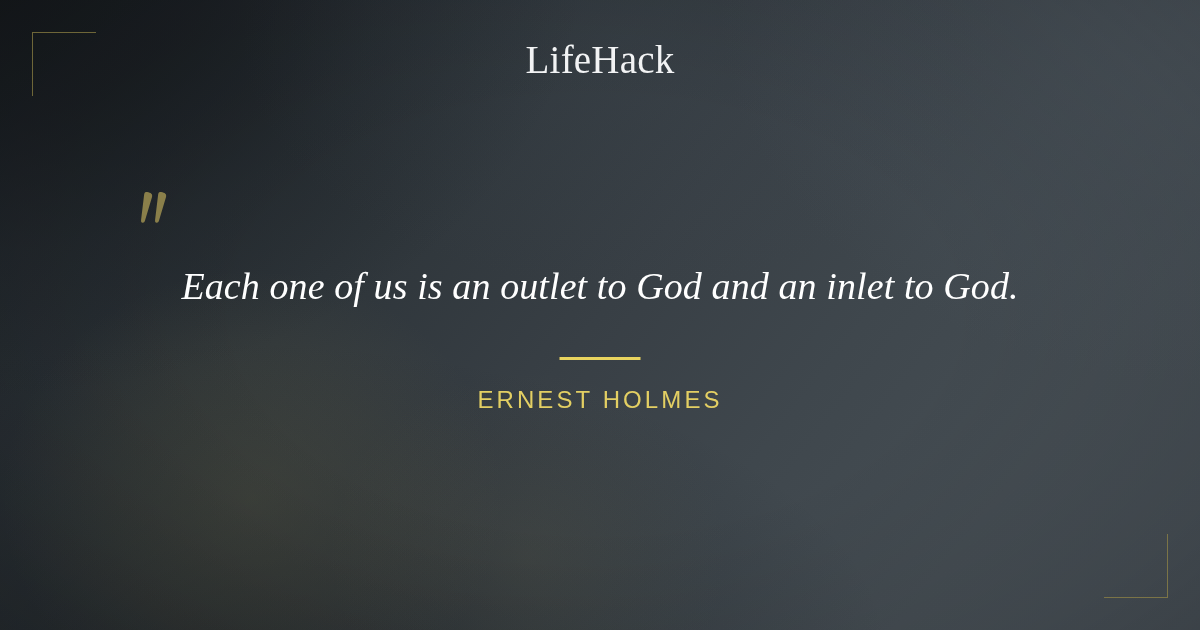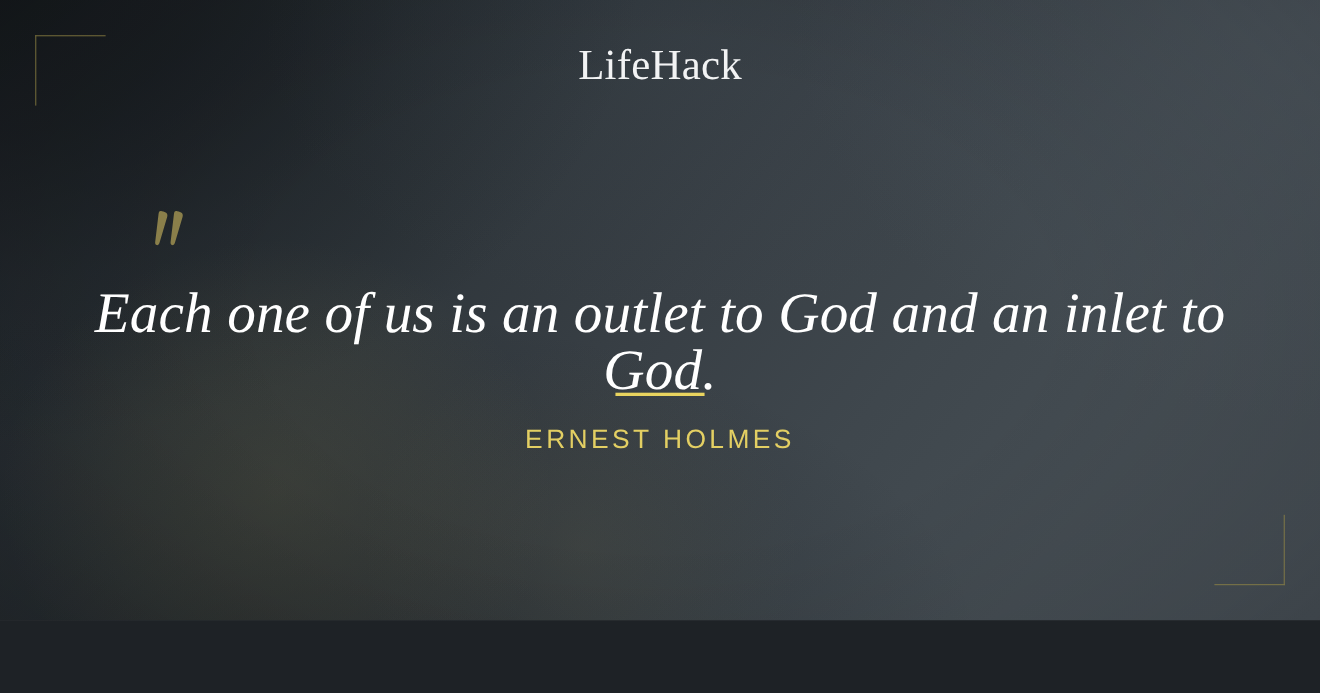--- a/index.html
+++ b/index.html
@@ -3,21 +3,21 @@
 <meta charset="utf-8">
 <style>
   html, body {
     margin: 0;
     padding: 0;
     background: #1e2226;
   }
   #card {
     position: relative;
     width: 1200px;
-    height: 564px;
+    height: 630px;
     overflow: hidden;
     background: #3b4248;
     font-family: "Liberation Sans", sans-serif;
     user-select: none;
   }
 
   
   .bg-layer {
     position: absolute;
     inset: 0;
@@ -129,21 +129,21 @@
 
   .quote-text {
     position: absolute;
     left: 60px;
     right: 60px;
     top: 70px;
     text-align: center;
     font-family: "Liberation Serif", "DejaVu Serif", serif;
     font-style: italic;
     font-weight: 400;
-    font-size: 52px;
+    font-size: 38px;
     line-height: 52px;
     color: #ffffff;
     letter-spacing: 0.1px;
   }
 
   .divider {
     position: absolute;
     left: 50%;
     transform: translateX(-50%);
     top: 167px;

